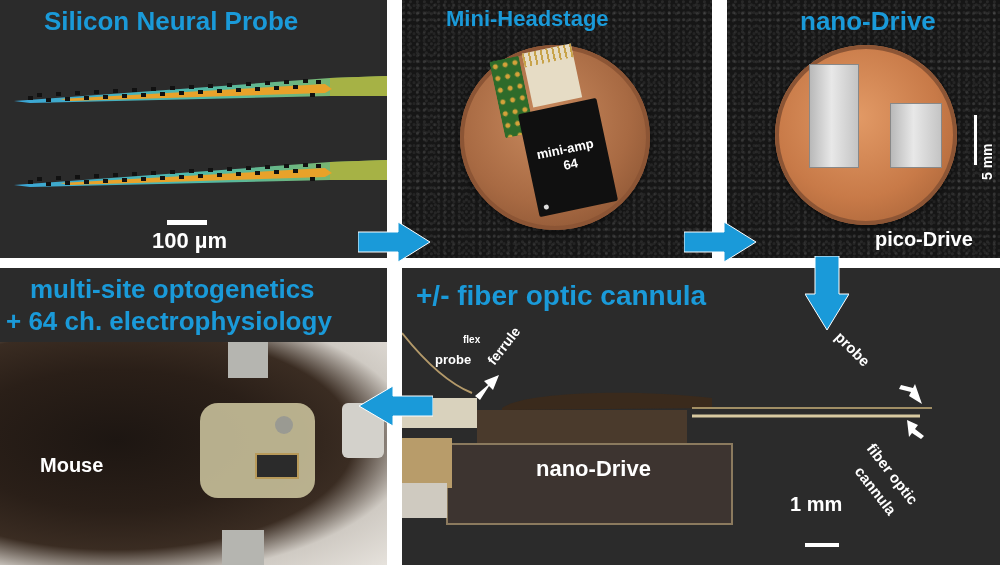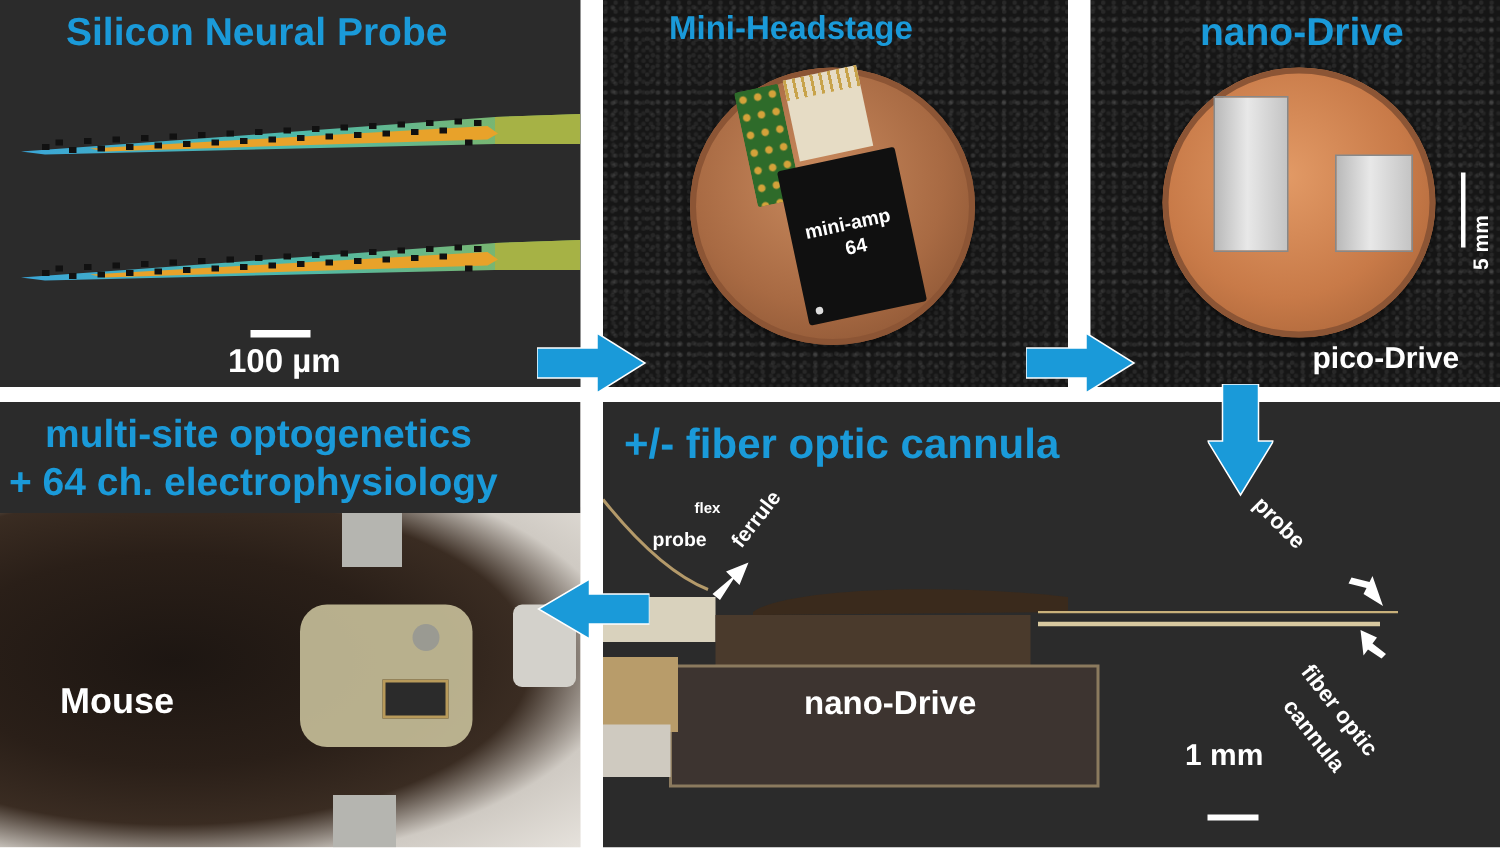--- a/index.html
+++ b/index.html
@@ -145,21 +145,21 @@
               background:radial-gradient(ellipse at 30% 45%, #1d1612 0%, #2a1f18 40%, #3a2c22 62%, #cfcac3 78%, #e6e2dc 100%);"></div>
   <div style="position:absolute;left:200px;top:135px;width:115px;height:95px;border-radius:18px;background:#c8c09a;opacity:0.9;"></div>
   <div style="position:absolute;left:255px;top:185px;width:40px;height:22px;background:#2b2b2b;border:2px solid #b89a5a;"></div>
   <div style="position:absolute;left:275px;top:148px;width:18px;height:18px;border-radius:50%;background:#9a9a92;"></div>
   <div style="position:absolute;left:228px;top:70px;width:40px;height:40px;background:#b5b5b0;"></div>
   <div style="position:absolute;left:222px;top:262px;width:42px;height:35px;background:#b5b5b0;"></div>
   <div style="position:absolute;left:342px;top:135px;width:42px;height:55px;background:#d3d1cb;border-radius:6px;"></div>
   <div style="position:absolute;left:0;top:0;width:387px;height:74px;background:#2b2b2b;"></div>
   <div class="title" style="left:30px;top:6px;font-size:26px;">multi-site optogenetics</div>
   <div class="title" style="left:6px;top:38px;font-size:26px;">+ 64 ch. electrophysiology</div>
-  <div class="wlabel" style="left:40px;top:186px;font-size:24px;">Mouse</div>
+  <div class="wlabel" style="left:40px;top:186px;font-size:20px;">Mouse</div>
 </div>
 
 <div class="panel" style="left:402px;top:268px;width:598px;height:297px;background:#2b2b2b;">
   <div class="title" style="left:14px;top:12px;font-size:28px;">+/- fiber optic cannula</div>
 
   <svg width="598" height="297" style="position:absolute;left:0;top:0;">
     <path d="M0,65 C20,90 45,115 70,125" stroke="#b49a6a" stroke-width="2" fill="none"></path>
     <rect x="0" y="130" width="75" height="30" fill="#d9d2bd"></rect>
     <path d="M100,140 C120,125 220,120 310,130 L310,140 L100,142 Z" fill="#3a2a1c"></path>
     <rect x="75" y="142" width="210" height="42" fill="#4a3a2c"></rect>

